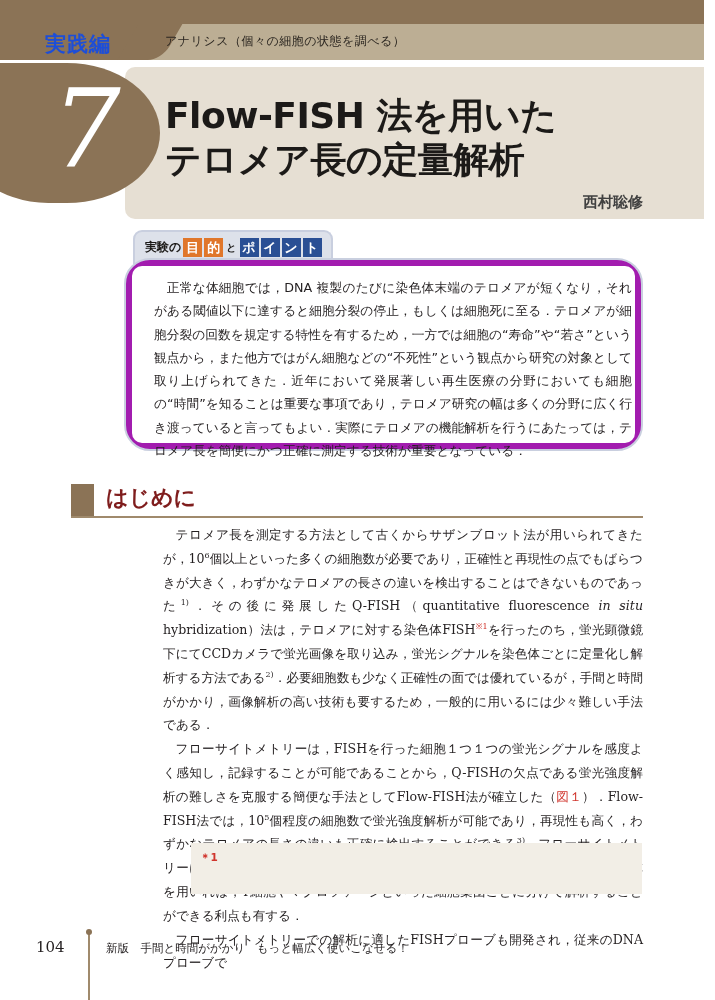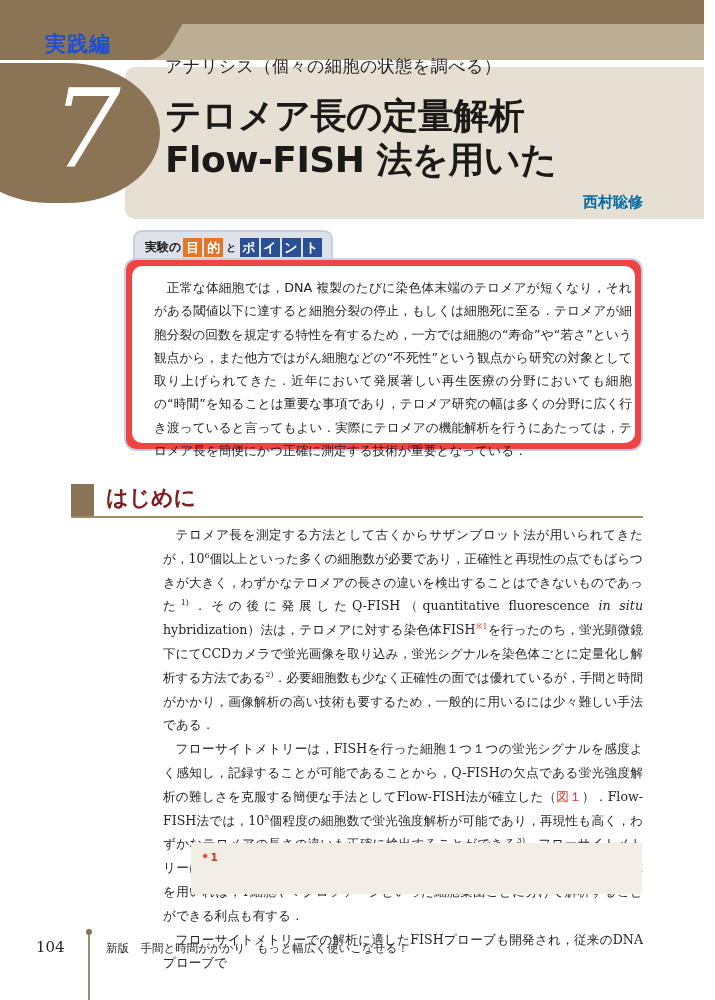--- a/index.html
+++ b/index.html
@@ -8,48 +8,48 @@
 
     
     .top-band { position: absolute; left: 0; top: 0; width: 704px; height: 24px; background: #8b7356; }
     .section-row { position: absolute; left: 0; top: 24px; width: 704px; height: 36px; background: #bcae94; }
     .section-label-bg { position: absolute; left: 0; top: 24px; width: 150px; height: 36px;
       background: #8b7356; border-bottom-right-radius: 22px; }
     .section-label-bg::after { content: ""; position: absolute; right: -22px; top: 0; width: 44px; height: 36px;
       background: #8b7356; transform: skewX(-30deg); border-bottom-right-radius: 14px; }
     .section-tag { position: absolute; left: 45px; top: 30px; font-size: 21px; font-weight: bold; color: #1d4ed8;
       letter-spacing: 1px; z-index: 3; }
-    .section-subtitle { position: absolute; left: 165px; top: 33px; font-size: 17px; color: #2b2620; z-index: 3;
-      letter-spacing: 0.5px; margin-top: 22px; }
+    .section-subtitle { position: absolute; left: 165px; top: 33px; font-size: 12px; color: #2b2620; z-index: 3;
+      letter-spacing: 0.5px; }
     .header-gap { position: absolute; left: 0; top: 60px; width: 704px; height: 6px; background: #ffffff; }
 
     .chapter-circle { position: absolute; left: -45px; top: 63px; width: 205px; height: 140px;
       background: #8b7356; border-radius: 0 120px 120px 120px / 0 90px 90px 100px; z-index: 2; }
     .chapter-panel { position: absolute; left: 125px; top: 67px; width: 579px; height: 152px; background: #e6dfd3;
       border-radius: 10px 0 0 10px; z-index: 1; }
     .chapter-number { position: absolute; left: 52px; top: 70px; font-family: "DejaVu Serif", serif;
       font-style: italic; font-size: 108px; line-height: 120px; color: #ffffff; z-index: 3; font-weight: normal; }
     .chapter-title { position: absolute; left: 165px; top: 94px; font-size: 36px; font-weight: bold; line-height: 44px;
       color: #1c1a18; z-index: 3; letter-spacing: -0.5px; }
     .chapter-title span { display: block; }
     .author { position: absolute; left: 583px; top: 193px; font-family: "DejaVu Serif", serif; font-size: 15px;
-      font-weight: bold; color: #0369a1; z-index: 3; }
+      font-weight: bold; color: #404040; z-index: 3; }
 
     
     .point-tab { position: absolute; left: 133px; top: 230px; width: 200px; height: 34px; background: #dde1ea;
       border: 2px solid #c9cfdf; border-bottom: none; border-radius: 9px 9px 0 0; }
     .point-tab-inner { position: absolute; left: 10px; top: 6px; display: flex; align-items: center; gap: 2px; }
     .pt-text { font-size: 12px; font-weight: bold; color: #1c1a18; }
     .pt-small { font-size: 10px; font-weight: bold; color: #1c1a18; margin: 0 1px; }
     .pt-box { display: inline-flex; align-items: center; justify-content: center; width: 19px; height: 19px;
       font-size: 13px; font-weight: bold; color: #ffffff; }
     .pt-orange { background: #e0762a; }
     .pt-blue { background: #2a4f94; }
-    .point-box { position: absolute; left: 124px; top: 258px; width: 519px; height: 193px; background: #ef4444;
-      border: 2px solid #c9cfdf; border-radius: 12px; }
+    .point-box { position: absolute; left: 124px; top: 258px; width: 519px; height: 193px; background: #a21caf;
+      border: 2px solid #c9cfdf; border-radius: 26px; }
     .point-box-inner { position: absolute; left: 6px; top: 6px; right: 6px; bottom: 6px; background: #ffffff;
       border-radius: 10px; }
     .point-text { position: absolute; left: 22px; top: 10px; width: 478px; font-size: 12.7px; line-height: 23.3px;
       color: #231f20; text-indent: 1em; text-align: justify; }
 
     
     .h2-square { position: absolute; left: 71px; top: 484px; width: 23px; height: 32px; background: #8b7356; }
     .h2-text { position: absolute; left: 106px; top: 483px; font-size: 22px; font-weight: bold; color: #7f1d1d; }
     .h2-rule { position: absolute; left: 71px; top: 516px; width: 572px; height: 2px; background: #a08a6c; }
 
@@ -83,22 +83,22 @@
 <div class="section-row"></div>
 <div class="section-label-bg"></div>
 <div class="section-tag">実践編</div>
 <div class="section-subtitle">アナリシス（個々の細胞の状態を調べる）</div>
 <div class="header-gap"></div>
 
 <div class="chapter-panel"></div>
 <div class="chapter-circle"></div>
 <div class="chapter-number">7</div>
 <h1 class="chapter-title">
+  <span>Flow-FISH 法を用いた</span>
   <span>テロメア長の定量解析</span>
-  <span>Flow-FISH 法を用いた</span>
 </h1>
 <div class="author">西村聡修</div>
 
 <div class="point-tab">
   <div class="point-tab-inner">
     <span class="pt-text">実験の</span>
     <span class="pt-box pt-orange">目</span>
     <span class="pt-box pt-orange">的</span>
     <span class="pt-small">と</span>
     <span class="pt-box pt-blue">ポ</span>

